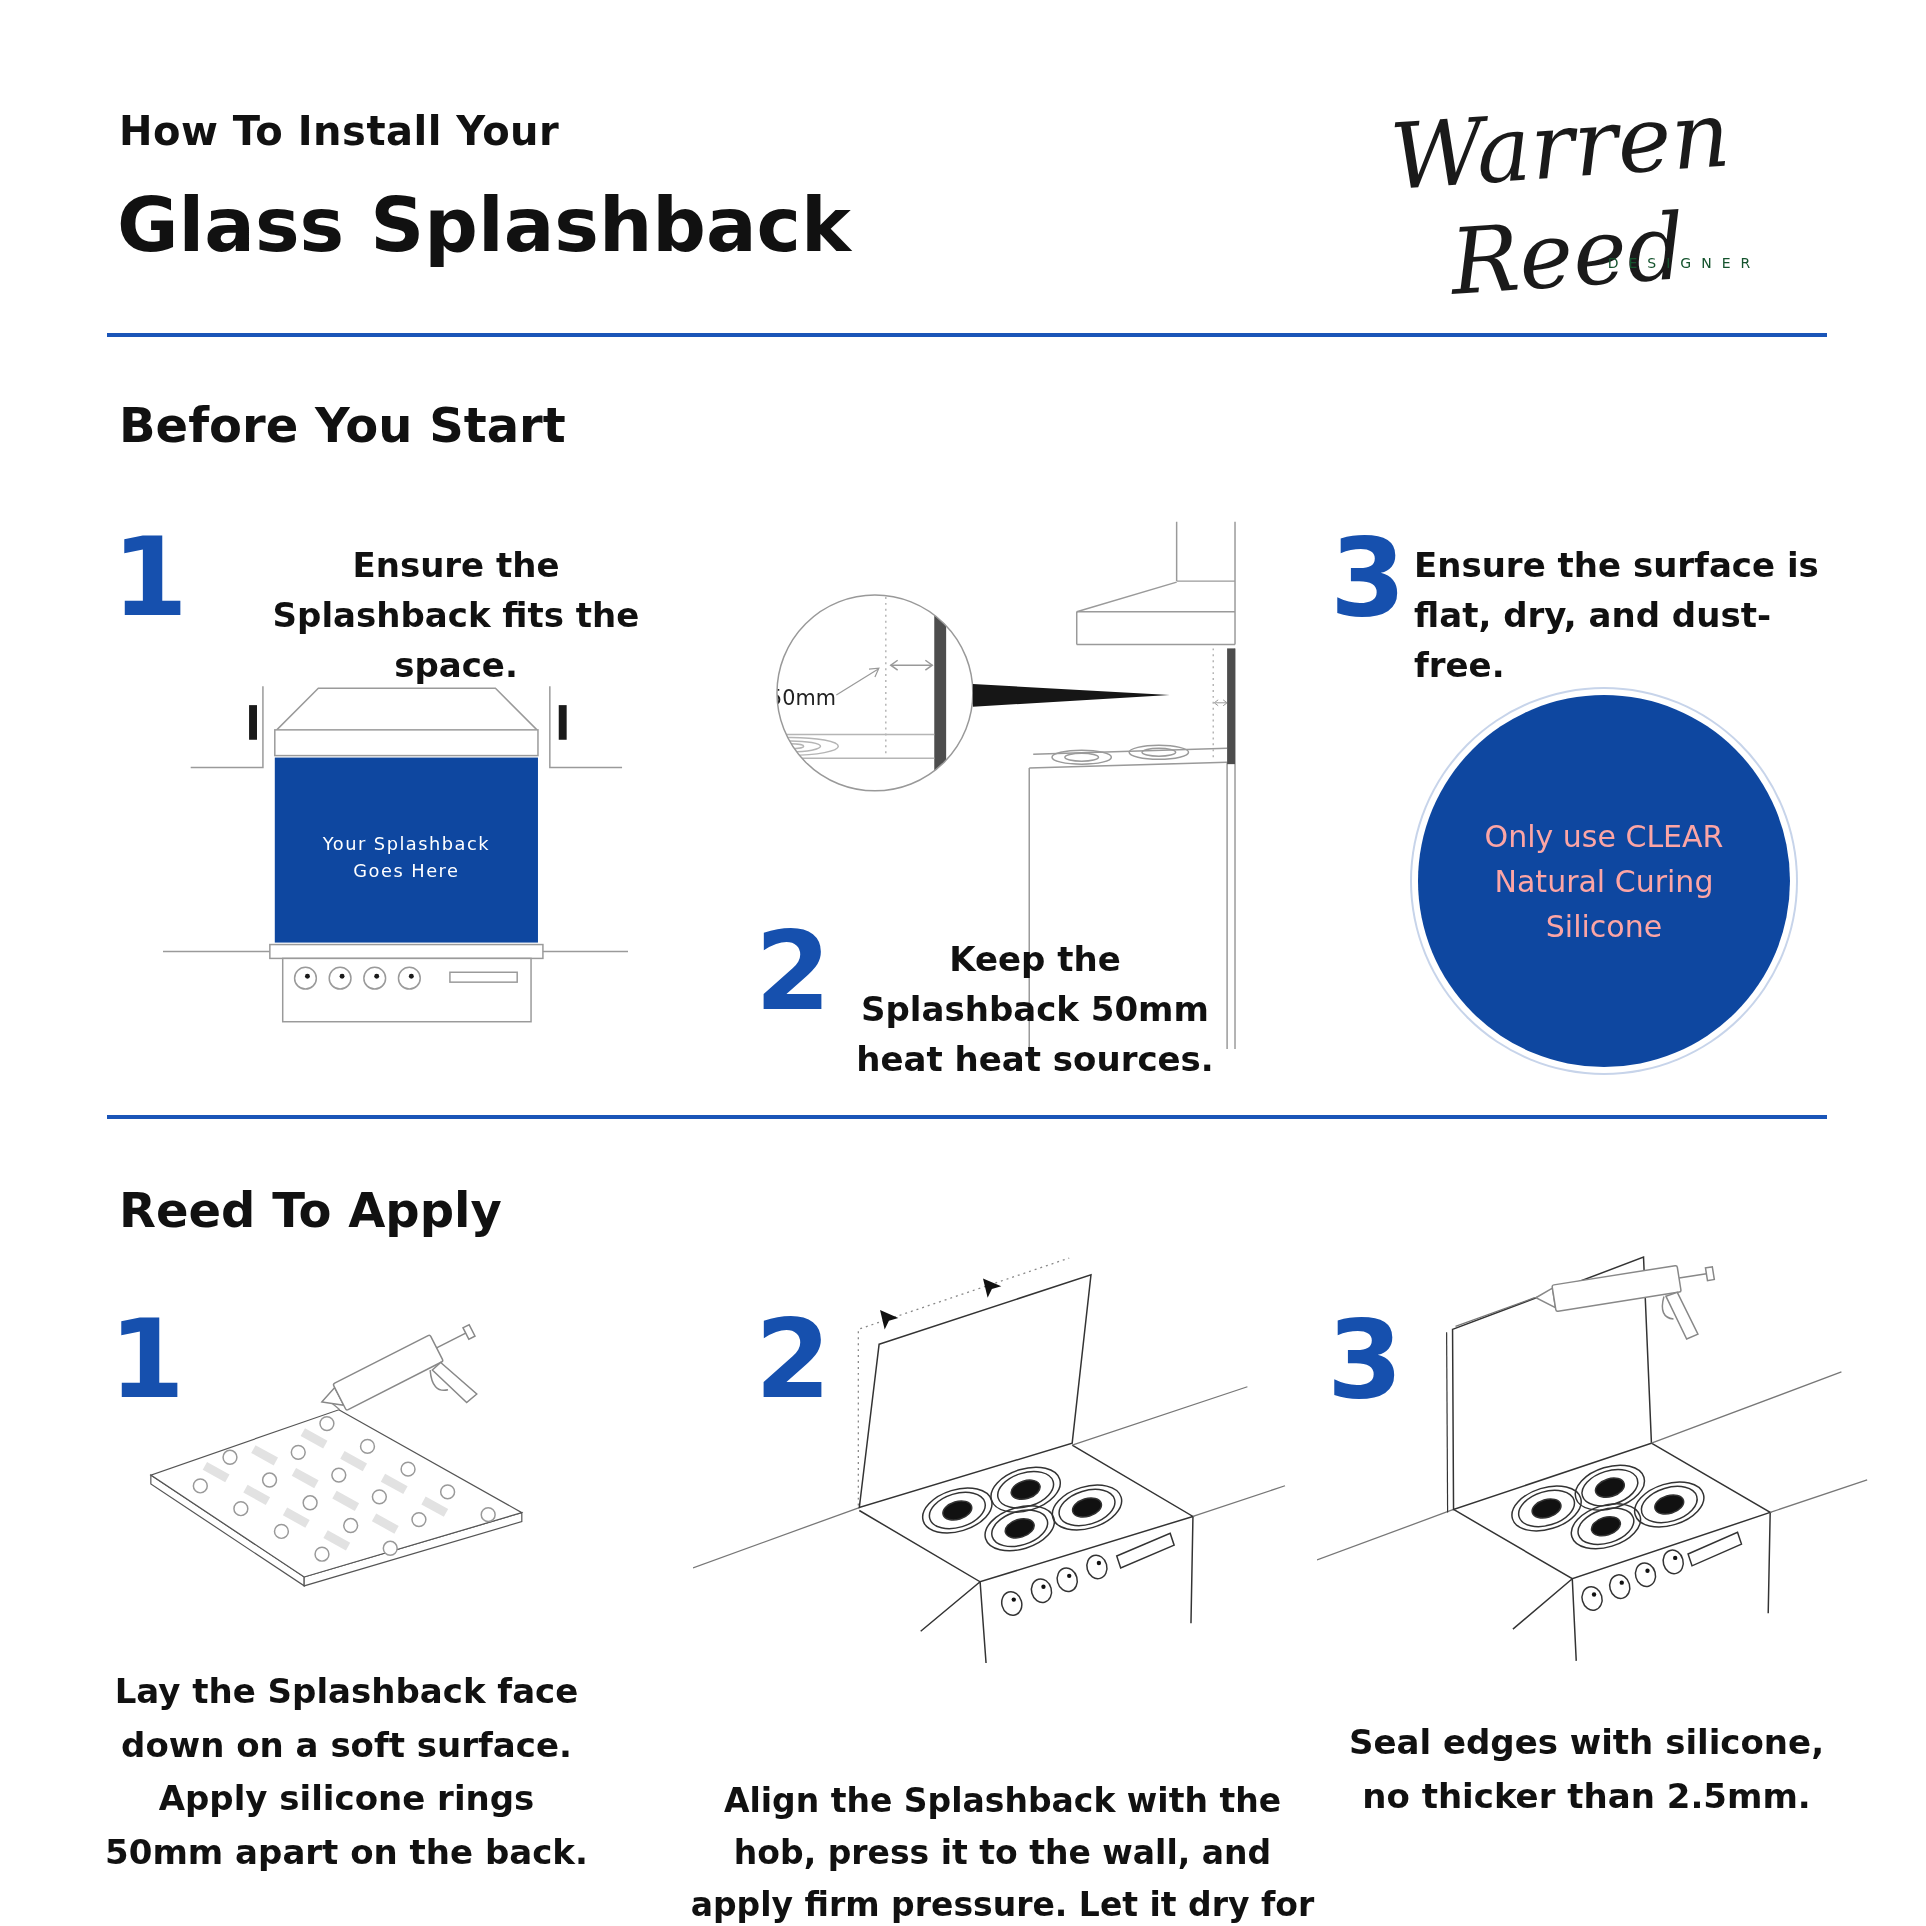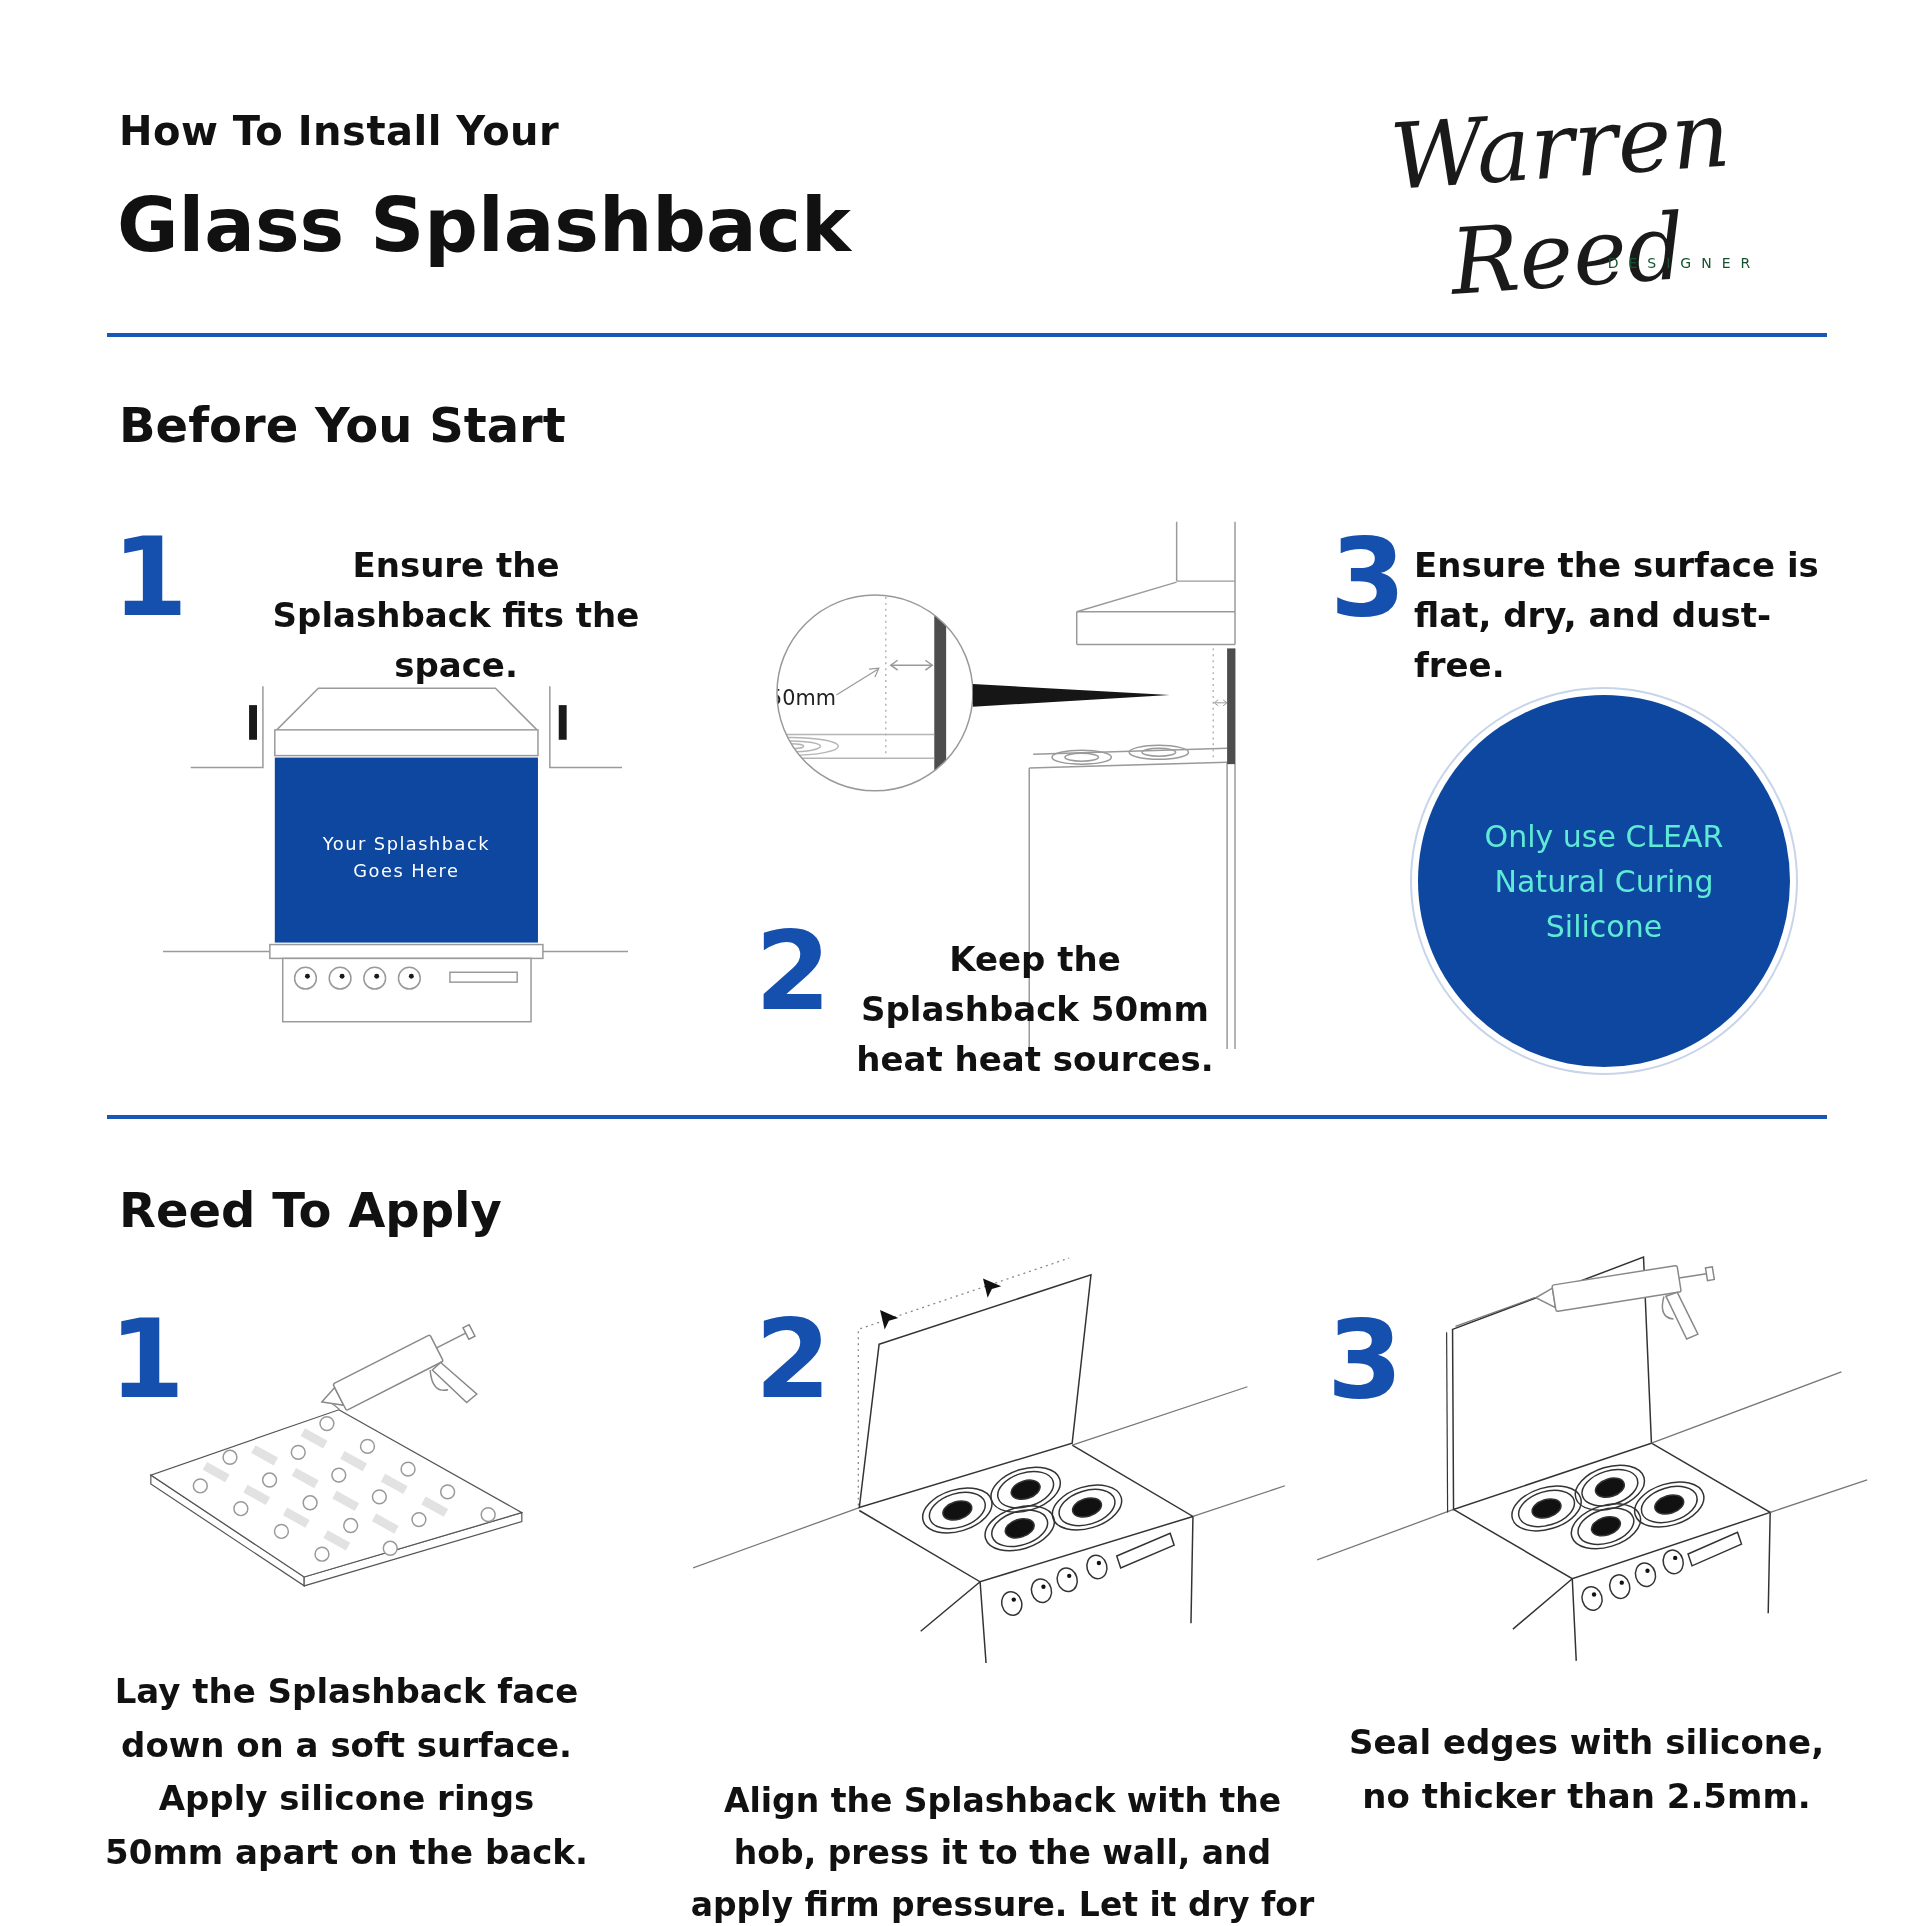--- a/index.html
+++ b/index.html
@@ -38,21 +38,21 @@
   .text-b3 { left:1414px; top:541px; width:426px; text-align:left; }
 
   .caption { font-size:34px; font-weight:700; line-height:1.58; text-align:center; }
   .cap-1 { left:104px;  top:1665px; width:485px; }
   .cap-2 { left:683px;  top:1775px; width:639px; font-size:33px; }
   .cap-3 { left:1339px; top:1701px; width:495px;margin-top:15px; }
 
   .badge { left:1418px; top:695px; width:372px; height:372px; border-radius:50%;
            background:#0E47A0; box-shadow:0 0 0 6px #ffffff, 0 0 0 8px #c7d4ea;
            display:flex; flex-direction:column; align-items:center; justify-content:center;
-           color:#5eead4; font-size:30px; line-height:1.5; text-align:center; }
+           color:#fca5a5; font-size:30px; line-height:1.5; text-align:center; }
 
   .d1 { left:163px; top:683px;  width:465px; height:347px; }
   .d2 { left:733px; top:500px;  width:545px; height:554px; }
   .d4 { left:99px; top:1297px; width:535px; height:368px; }
   .d5 { left:693px; top:1255px; width:594px; height:411px; }
   .d6 { left:1317px; top:1245px; width:564px; height:426px; }
   svg { display:block; width:100%; height:100%; }
   .placeholder-text { font-size:18px; letter-spacing:1.5px; fill:#ffffff; }
   .dim-text { font-size:21px; fill:#222; }
 </style>

